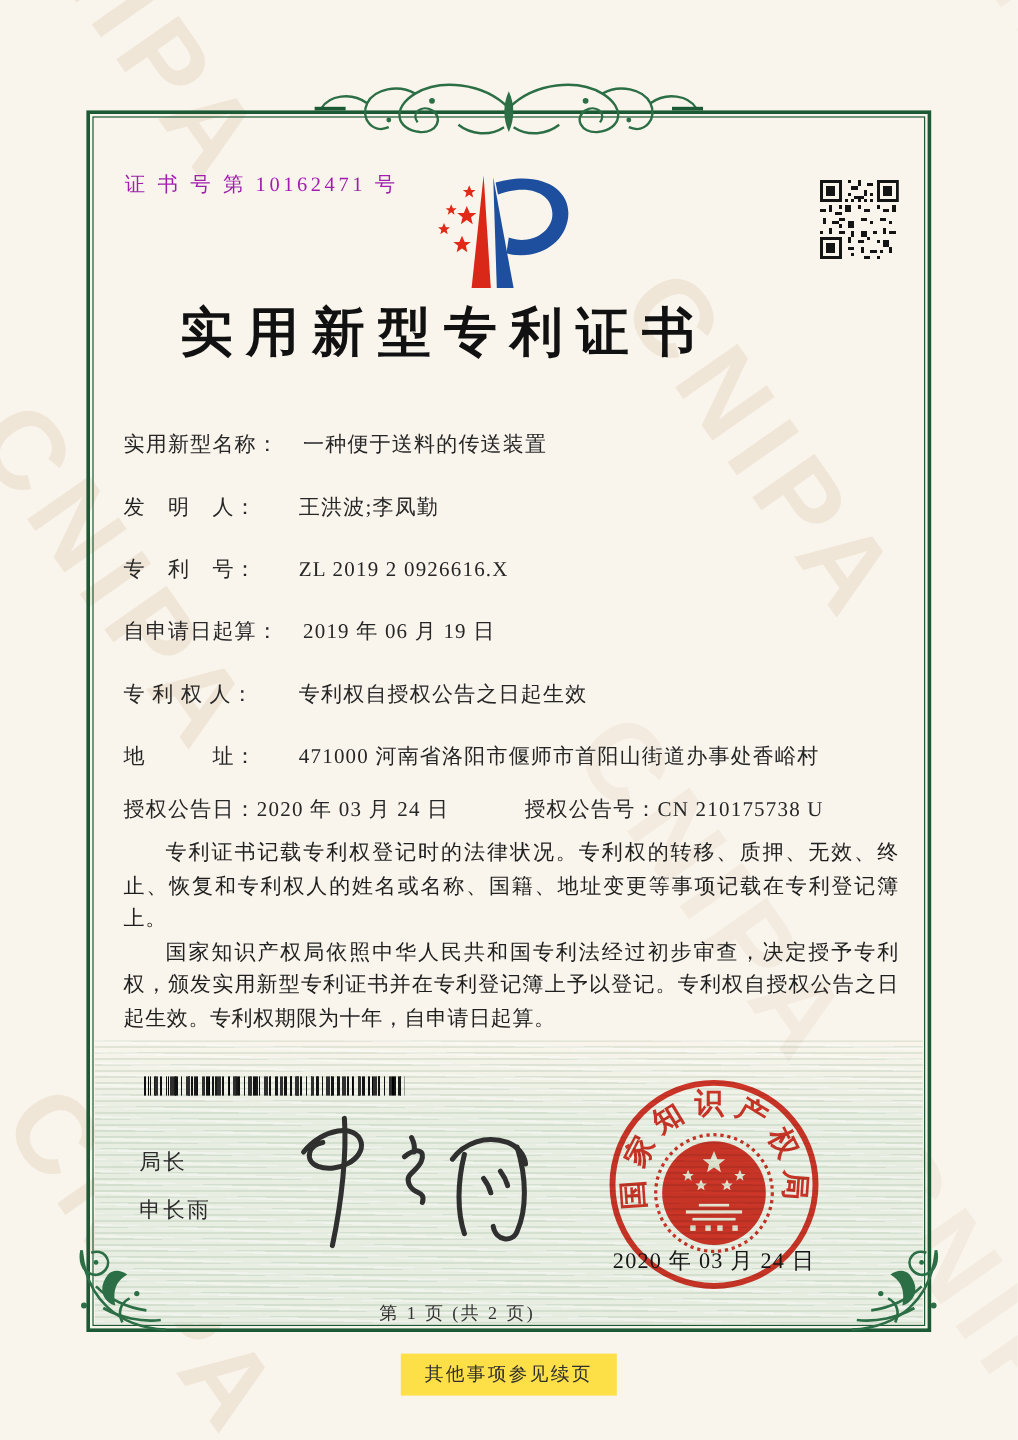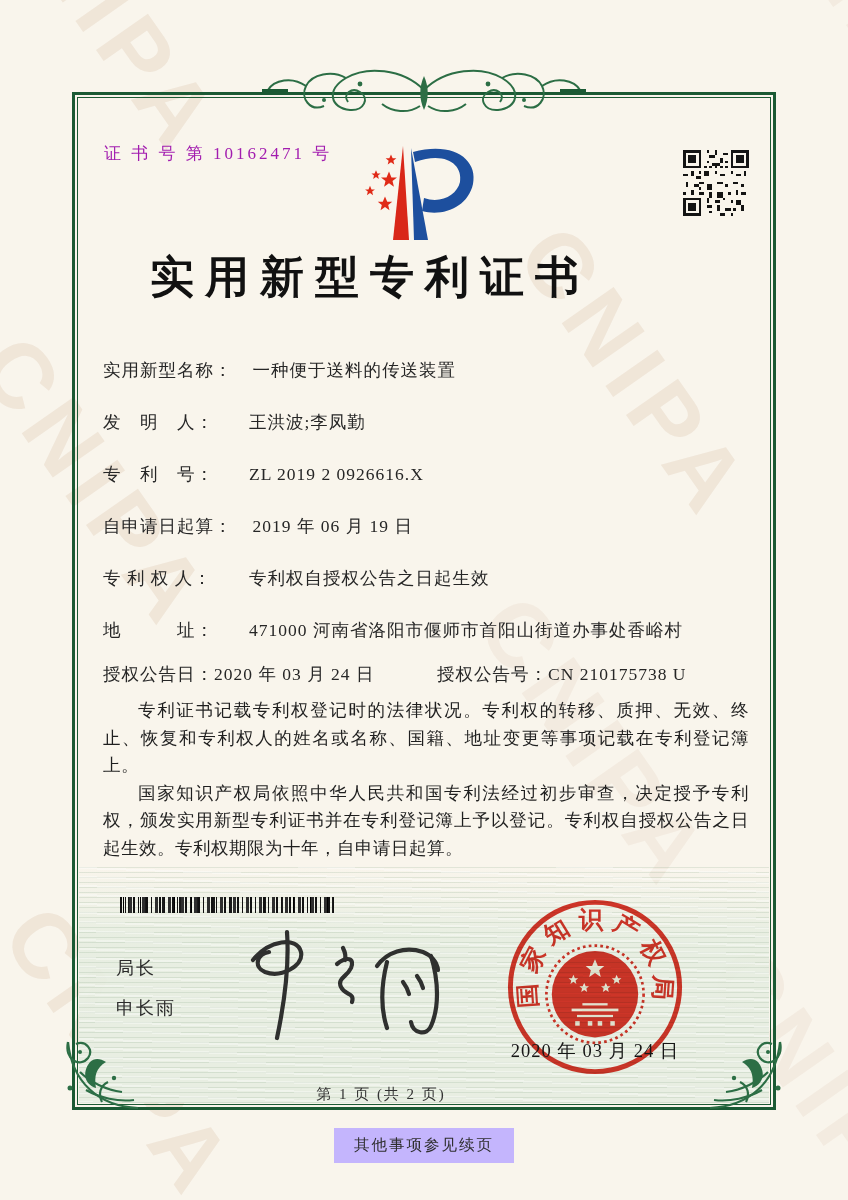--- a/index.html
+++ b/index.html
@@ -90,21 +90,21 @@
   }
   
   .page-info{
     position:absolute;left:72px;top:1085px;width:618px;text-align:center;
     font-size:15px;letter-spacing:2px;color:#333;z-index:5;
   }
   .continue-note{
     position:absolute;left:0;top:1128px;width:848px;text-align:center;z-index:2;
   }
   .continue-note span{
-    display:inline-block;background:#c4b5fd;padding:7px 20px;
+    display:inline-block;background:#fde047;padding:7px 20px;
     font-size:15.5px;letter-spacing:2px;color:#2e2e2e;
   }
 </style>
 </head>
 <body>
 
 <span class="wm" style="left:-60px;top:-45px;">CNIPA</span>
 <span class="wm faint" style="left:690px;top:-70px;">CNIPA</span>
 <span class="wm" style="left:470px;top:320px;">CNIPA</span>
 <span class="wm" style="left:-70px;top:430px;">CNIPA</span>

